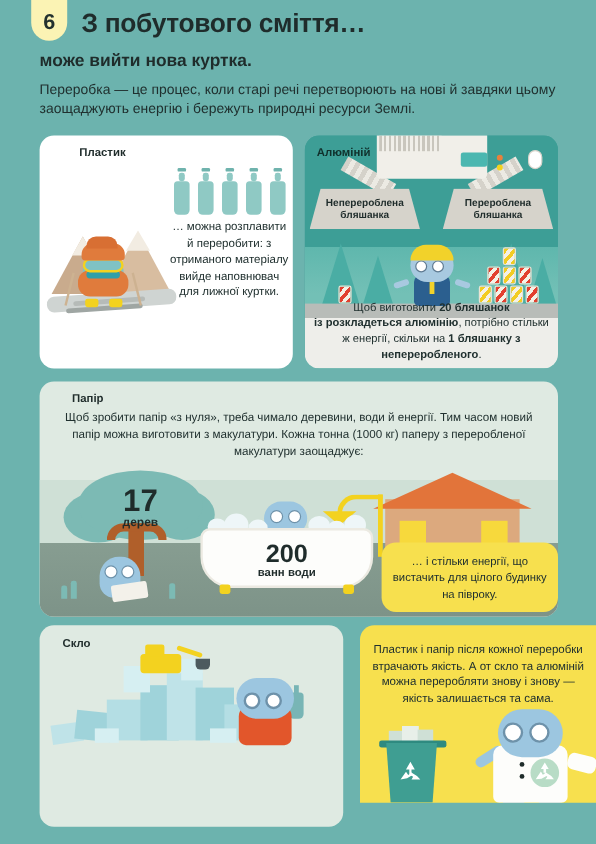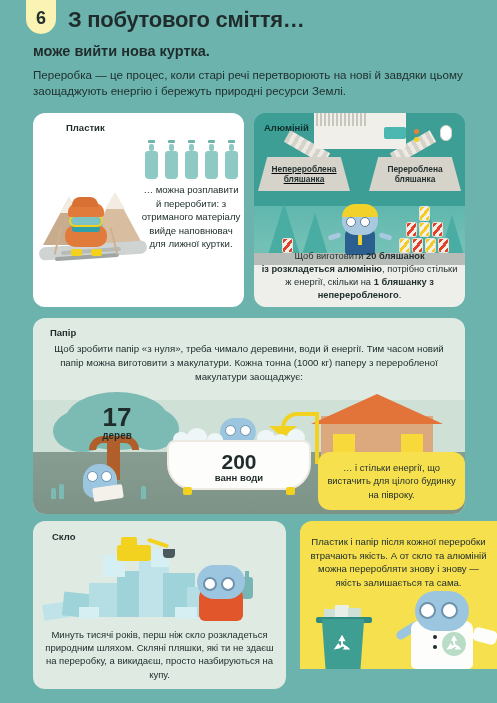--- a/index.html
+++ b/index.html
@@ -95,21 +95,21 @@
   .mach-screen { position: absolute; left: 70px; top: 18px; width: 22px; height: 12px; background: #4bb7b0; border-radius: 2px; }
   .mach-dial { position: absolute; left: 126px; top: 16px; width: 12px; height: 16px; background: #fff; border-radius: 6px; border: 1px solid #d8d4cb; }
   .mach-knob { position: absolute; width: 5px; height: 5px; border-radius: 50%; background: #e8813c; }
   .duct { position: absolute; top: 28px; width: 46px; height: 13px;
     background: repeating-linear-gradient(90deg,#d5d2ca 0 4px,#eceae3 4px 8px); }
   .duct.l { left: 30px; transform: rotate(30deg); }
   .duct.r { left: 136px; transform: rotate(-30deg); }
   .banner { position: absolute; top: 44px; width: 92px; height: 34px; background: #d6d3cb;
     clip-path: polygon(10% 0, 90% 0, 100% 100%, 0 100%);
     display: flex; align-items: center; justify-content: center; }
-  .banner.l { left: 4px; text-decoration: underline; }
+  .banner.l { left: 4px; }
   .banner.r { left: 115px; }
   .banner span { font-size: 8.4px; font-weight: bold; line-height: 1.25; color: #1f2c2b; text-align: center; }
   .fir { position: absolute; bottom: 52px; width: 0; height: 0; border-style: solid;
     border-color: transparent transparent #4aada4 transparent; }
   .ground { position: absolute; left: 0; bottom: 40px; width: 211px; height: 14px; background: #b8bcb8; }
   .worker { position: absolute; left: 80px; bottom: 52px; width: 52px; height: 52px; }
   .w-body { position: absolute; left: 11px; bottom: 0; width: 30px; height: 26px; background: #2b5f8f; border-radius: 6px 6px 4px 4px; }
   .w-head { position: absolute; left: 8px; bottom: 20px; width: 36px; height: 28px; background: #a8c9e0; border-radius: 16px; }
   .w-helmet { position: absolute; left: 8px; bottom: 38px; width: 36px; height: 13px; background: #f2d22a; border-radius: 14px 14px 0 0; }
   .w-eye { position: absolute; bottom: 28px; width: 10px; height: 10px; background: #fff; border: 1.5px solid #5f7a91; border-radius: 50%; }
@@ -120,21 +120,21 @@
     background: repeating-linear-gradient(-50deg,#e2402f 0 3px,#f5f1e6 3px 6px); border: 1px solid #e8e3d4; }
   .can.y { background: repeating-linear-gradient(-50deg,#f3cc23 0 3px,#f5f1e6 3px 6px); }
   #alu .foot {
     position: absolute; left: 6px; bottom: 5px; width: 199px;
     font-size: 9.3px; line-height: 1.4; color: #20302f; text-align: center;
   }
   #alu .footbg { position: absolute; left: 0; bottom: 0; width: 211px; height: 42px; background: #eeeeea; }
 
   
   #paper { left: 33px; top: 318px; width: 432px; height: 196px; background: #dfeae2; }
-  #paper .card-title { position: absolute; left: 17px; top: 9px; }
+  #paper .card-title { position: absolute; left: 27px; top: 9px; }
   #paper .lead {
     position: absolute; left: 10px; top: 24px; width: 412px;
     font-size: 9.7px; line-height: 1.42; color: #20302f; text-align: center;
   }
   .p-scene { position: absolute; left: 0; top: 82px; width: 432px; height: 114px;
     background: linear-gradient(#cfe0d6 0%, #cfe0d6 46%, #879d91 46%, #7d9388 100%); }
   .house { position: absolute; left: 288px; top: 16px; width: 112px; height: 84px; background: #dca97e; }
   .roof { position: absolute; left: 278px; top: -6px; width: 0; height: 0;
     border-left: 66px solid transparent; border-right: 66px solid transparent; border-bottom: 30px solid #e2743a; }
   .win { position: absolute; width: 22px; height: 20px; background: #f7d93c; }
@@ -447,21 +447,20 @@
     <div class="gbird">
       <div class="gbottle">
           <div class="nk"></div>
         </div>
       <div class="gb-body"></div>
       <div class="gb-head"></div>
       <div class="gb-eye" style="left:10px"></div>
       <div class="gb-eye" style="left:28px"></div>
     </div>
 
-    <div class="foot">Минуть тисячі років, перш ніж скло розкладеться природним шляхом. Скляні пляшки, які ти не здаєш на переробку, а викидаєш, просто назбируються на купу.</div>
   </div>
 
   <div class="card" id="note">
     <p>Пластик і папір після кожної переробки втрачають якість. А от скло та алюміній можна переробляти знову і знову — якість залишається та сама.</p>
 
     <div class="bin">
       <div class="bin-trash">
         <div class="shard" style="left:0;  top:4px;  width:12px; height:10px; background:#cfe0d6;"></div>
         <div class="shard" style="left:11px;top:0;   width:14px; height:14px; background:#e8efe9;"></div>
         <div class="shard" style="left:24px;top:3px; width:13px; height:11px; background:#cfe0d6;"></div>

